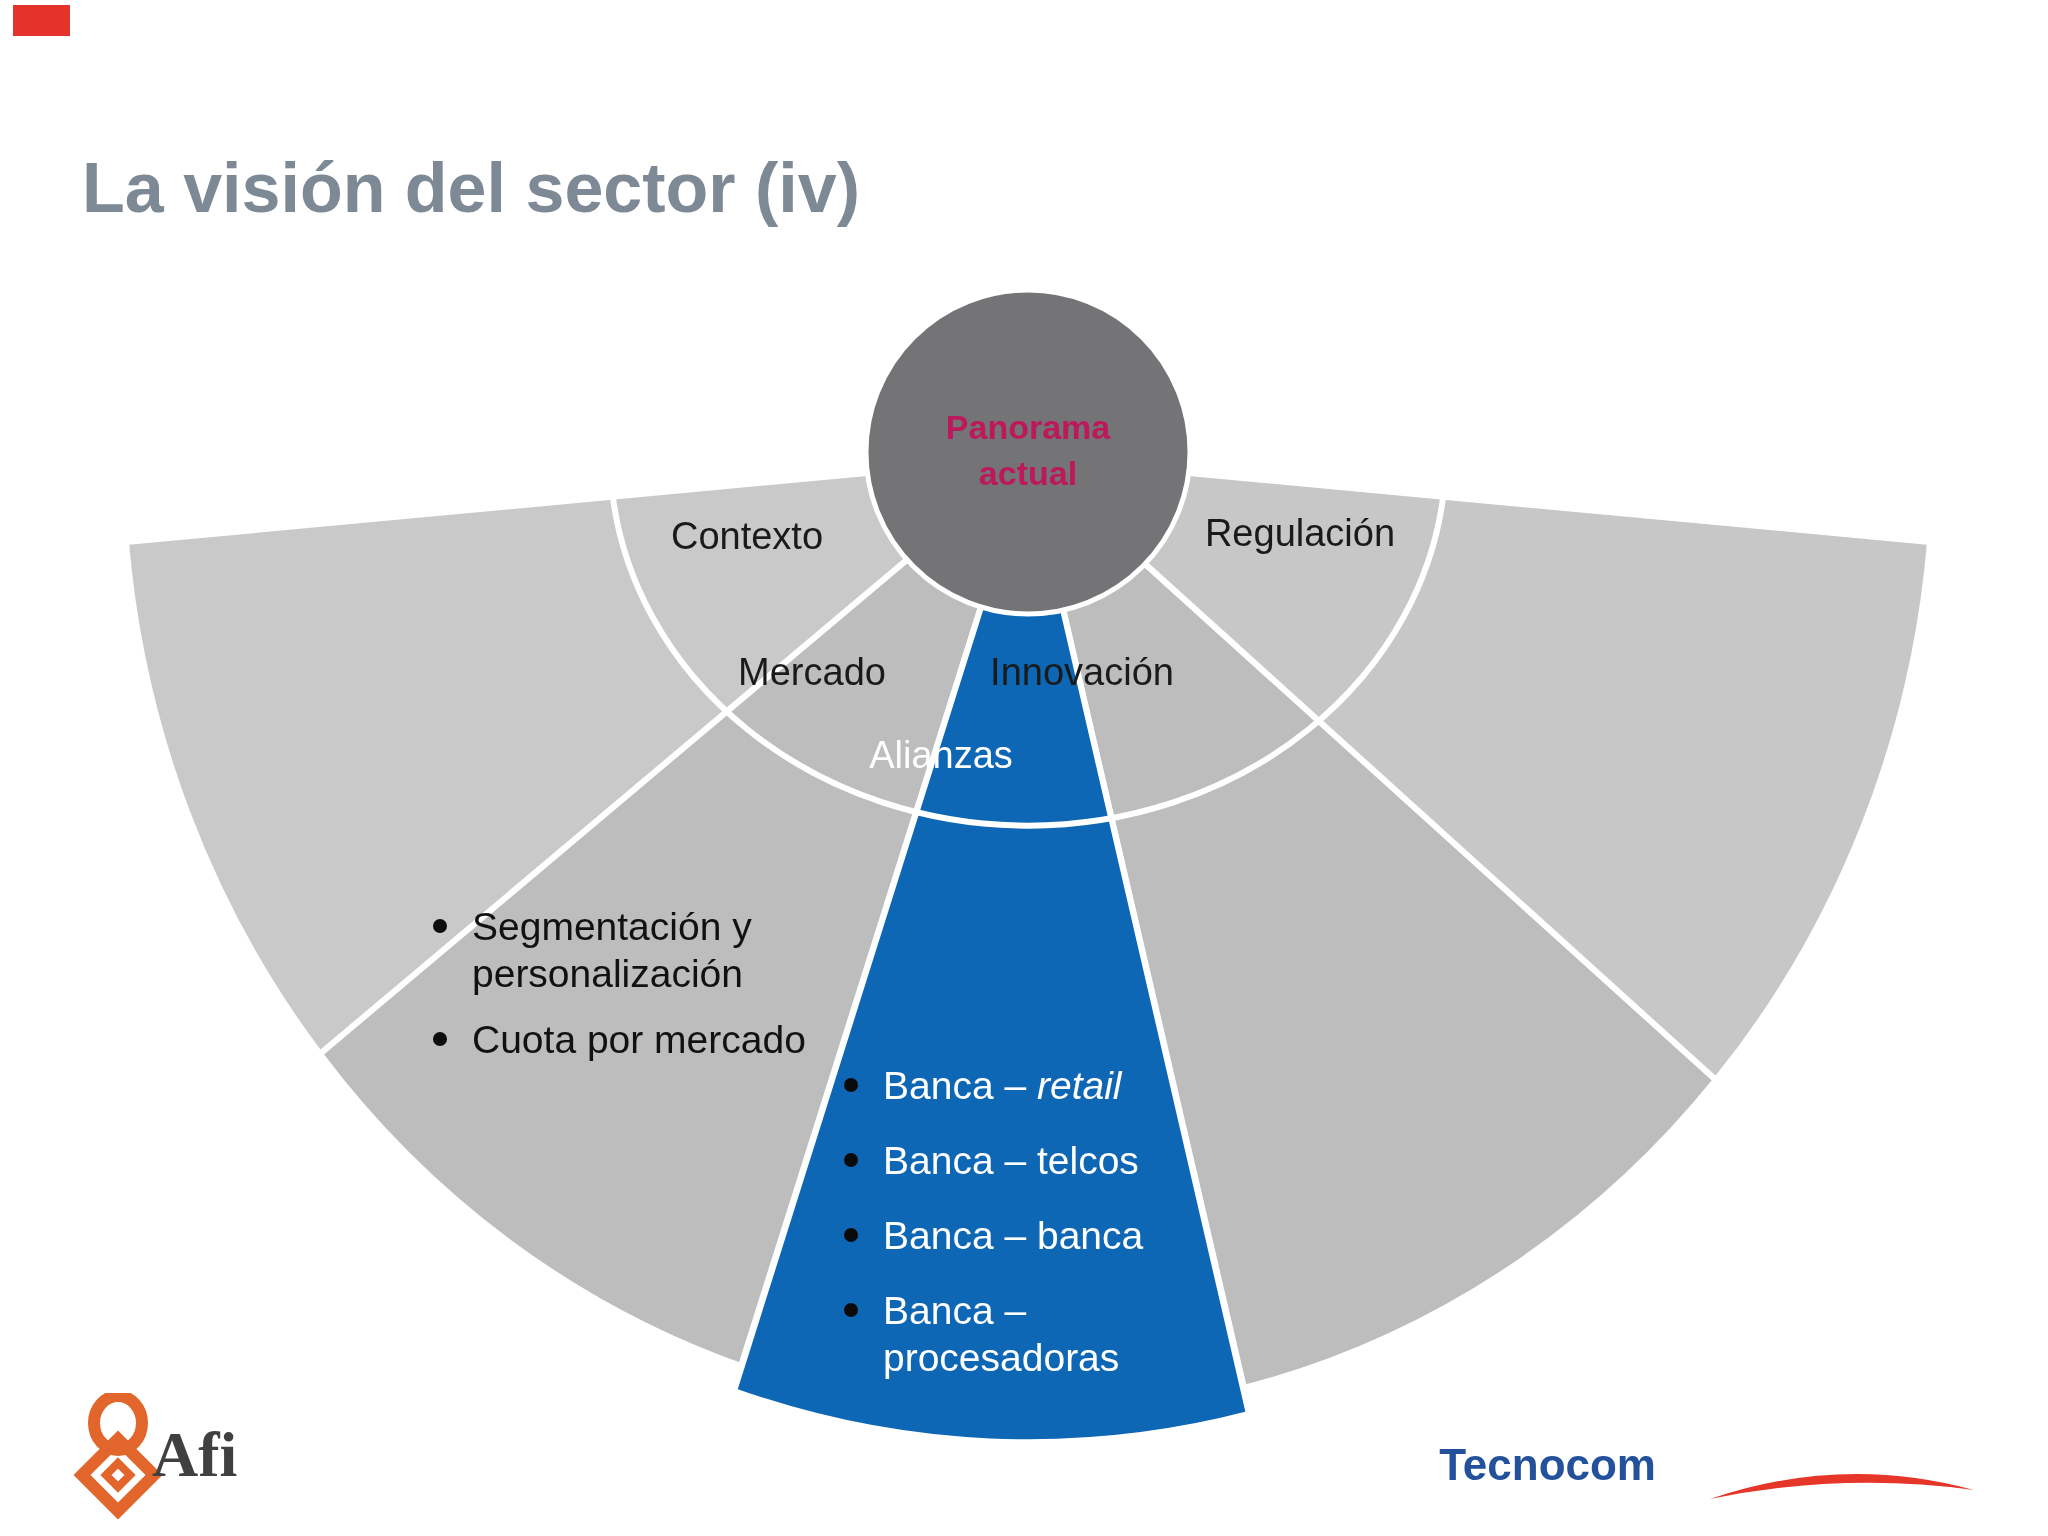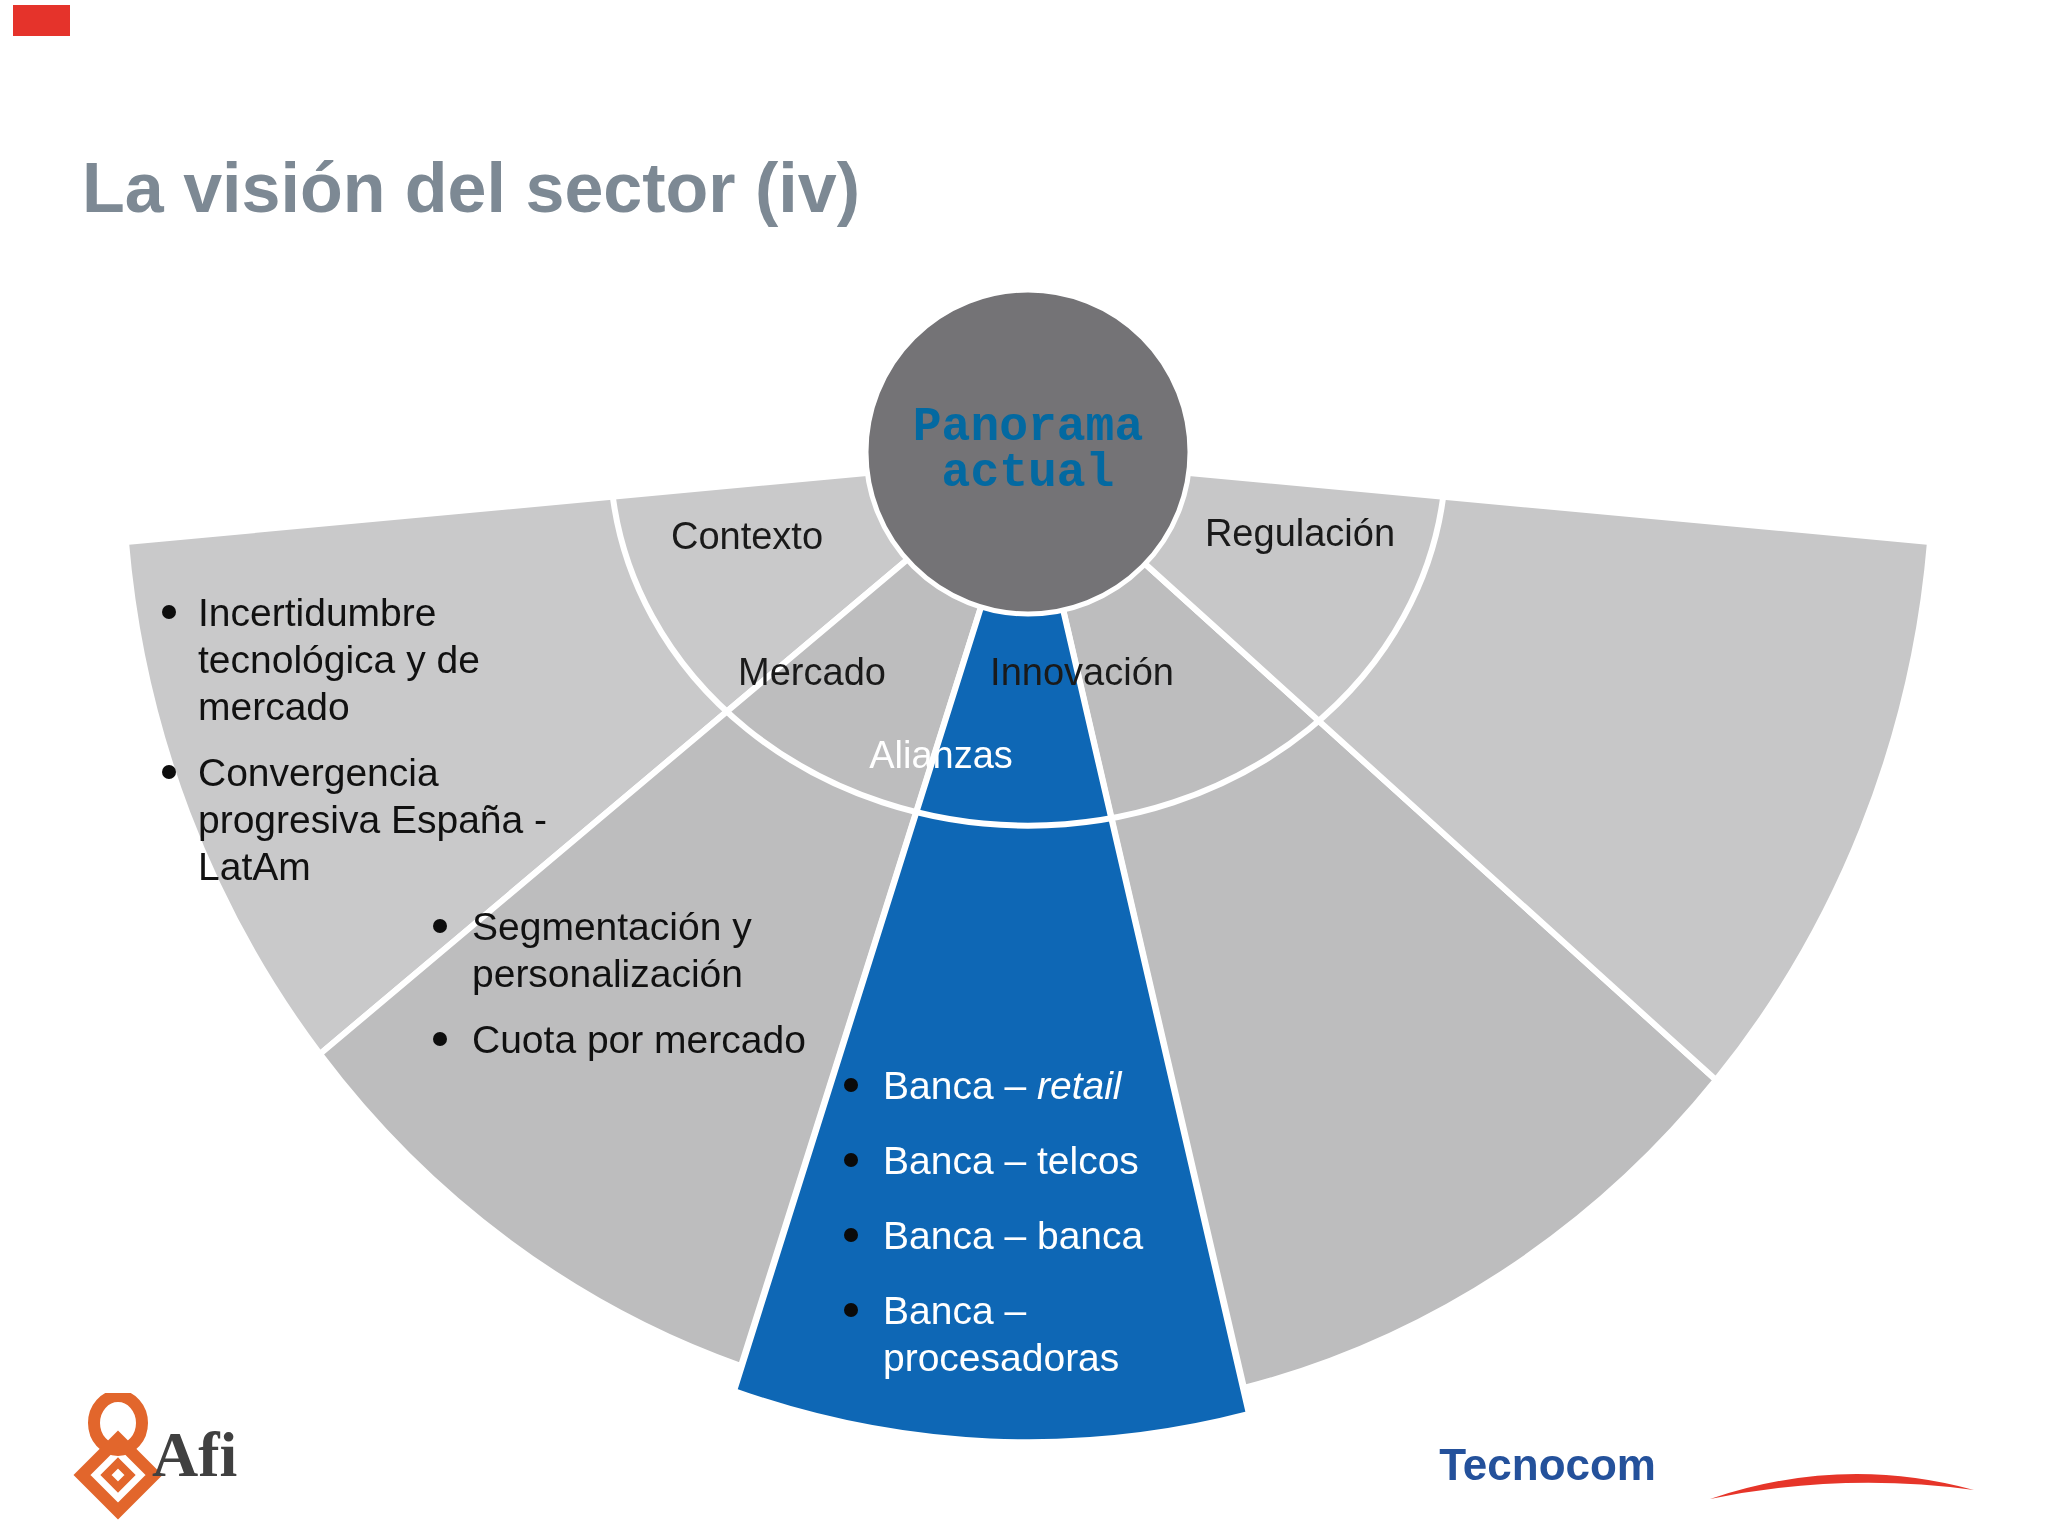--- a/index.html
+++ b/index.html
@@ -2,21 +2,21 @@
 <html><head>
 <meta charset="utf-8">
 <style>
   html,body{margin:0;padding:0;background:#ffffff;width:2048px;height:1536px;overflow:hidden;
             font-family:"Liberation Sans","DejaVu Sans",sans-serif;}
   .stage{position:relative;width:1748px;height:1536px;background:#fff;}
   .stage svg.fan{position:absolute;left:0;top:0;}
   .corner-marker{position:absolute;left:13px;top:5px;width:57px;height:31px;background:#e5332b;}
   .slide-title{position:absolute;left:82px;top:148px;font-size:70px;font-weight:bold;color:#7d8994;letter-spacing:0;}
   .center-label{position:absolute;left:1028px;top:450px;transform:translate(-50%,-50%);width:240px;
-                text-align:center;font-size:48px;font-weight:bold;color:#0369a1;line-height:46px;font-family:Liberation Mono, monospace;}
+                text-align:center;font-size:34px;font-weight:bold;color:#be185d;line-height:46px;}
   .ring-label{position:absolute;transform:translate(-50%,-50%);font-size:38px;color:#1a1a1a;white-space:nowrap;}
   .ring-label.light{color:#ffffff;}
   .lbl-contexto{left:747px;top:536px;}
   .lbl-regulacion{left:1300px;top:533px;}
   .lbl-mercado{left:812px;top:672px;}
   .lbl-innovacion{left:1082px;top:672px;}
   .lbl-alianzas{left:941px;top:755px;}
   ul.bullets{position:absolute;margin:0;padding:0;list-style:none;width:500px;}
   ul.bullets li{position:relative;padding-left:40px;margin:0 0 19px 0;font-size:39px;line-height:47px;
                 color:#111111;white-space:pre-line;}
@@ -59,28 +59,20 @@
   </svg>
 
   <div class="center-label">Panorama actual</div>
 
   <div class="ring-label lbl-contexto">Contexto</div>
   <div class="ring-label lbl-mercado">Mercado</div>
   <div class="ring-label light lbl-alianzas">Alianzas</div>
   <div class="ring-label lbl-innovacion">Innovación</div>
   <div class="ring-label lbl-regulacion">Regulación</div>
 
-  <ul class="bullets list-contexto">
-    <li><span class="dot"></span><span>Incertidumbre
-tecnológica y de
-mercado</span></li>
-    <li><span class="dot"></span><span>Convergencia
-progresiva España -
-LatAm</span></li>
-  </ul>
 
   <ul class="bullets list-mercado">
     <li><span class="dot"></span><span>Segmentación y
 personalización</span></li>
     <li><span class="dot"></span><span>Cuota por mercado</span></li>
   </ul>
 
   <ul class="bullets list-alianzas">
     <li><span class="dot"></span><span>Banca – </span><i>retail</i></li>
     <li><span class="dot"></span><span>Banca – telcos</span><i></i></li>

